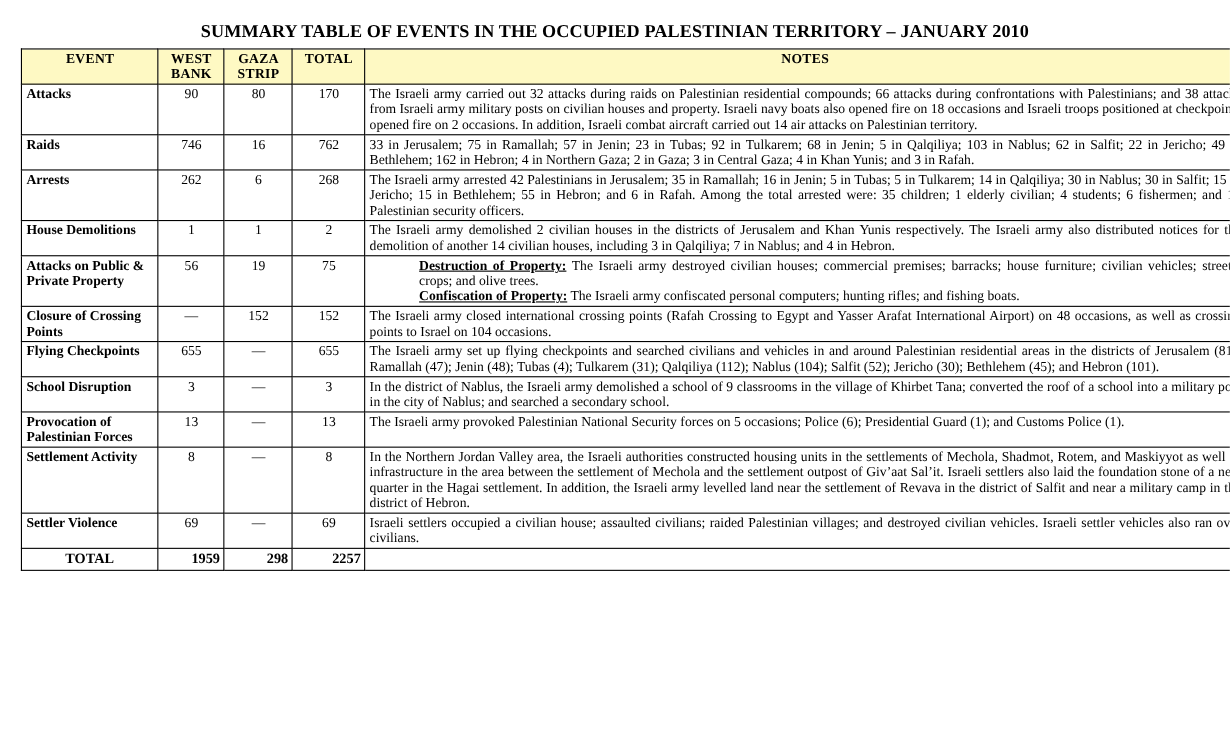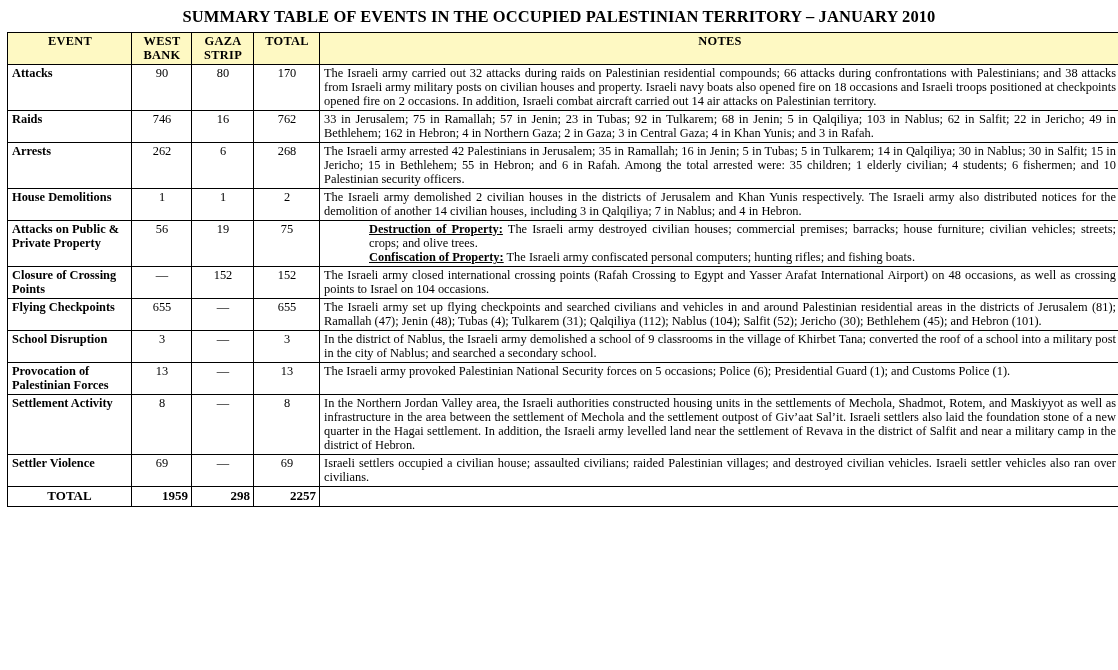--- a/index.html
+++ b/index.html
@@ -10,21 +10,21 @@
   body {
     width: 1118px;
     height: 670px;
     font-family: "Liberation Serif", serif;
     color: #000000;
     overflow: hidden;
   }
   .page {
     width: 1118px;
     box-sizing: border-box;
-    padding: 4px;
+    padding: 16px;
   }
   .doc-title {
     text-align: center;
     font-size: 16.5px;
     font-weight: bold;
     font-family: "Liberation Serif", serif;
     padding: 3px 0 5px 0;
     letter-spacing: 0.1px;
   }
   table.events {

